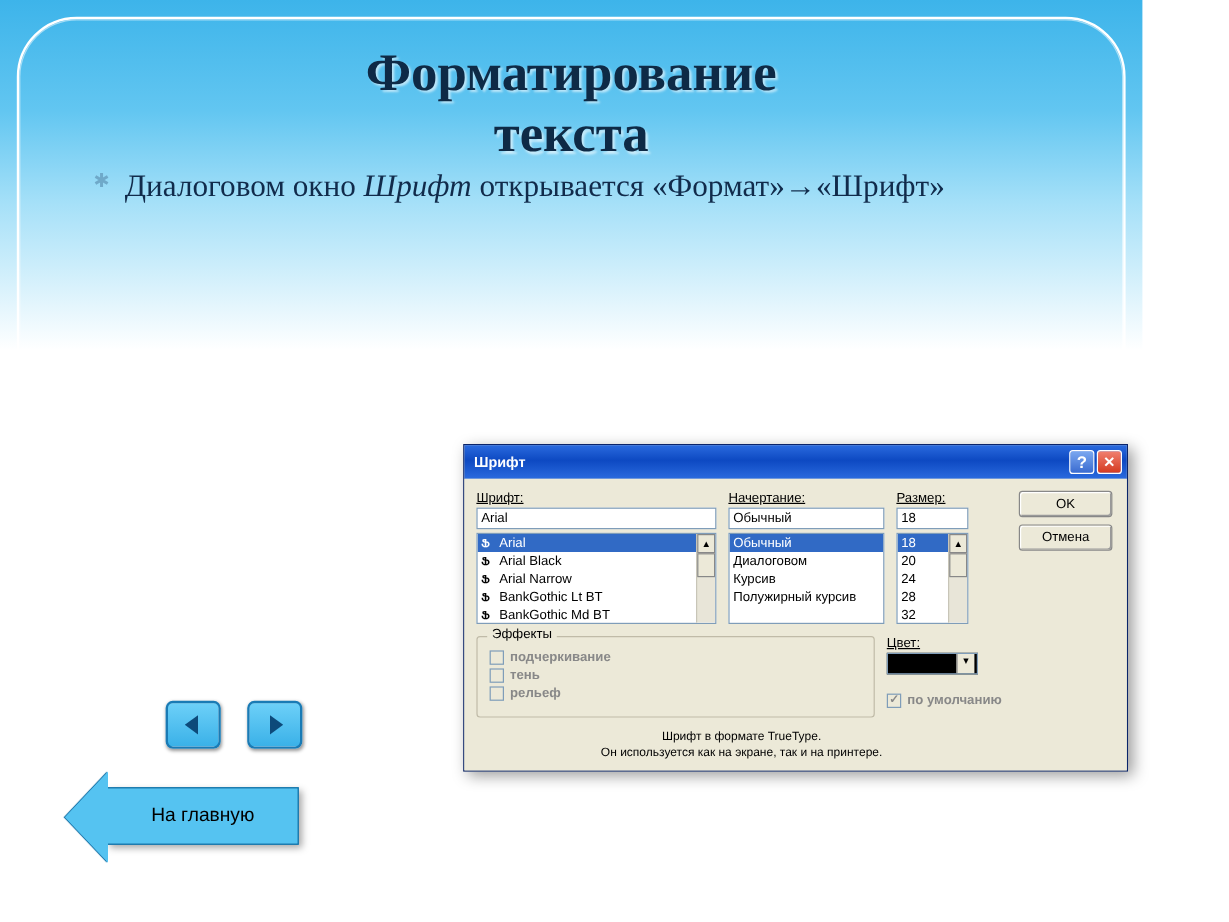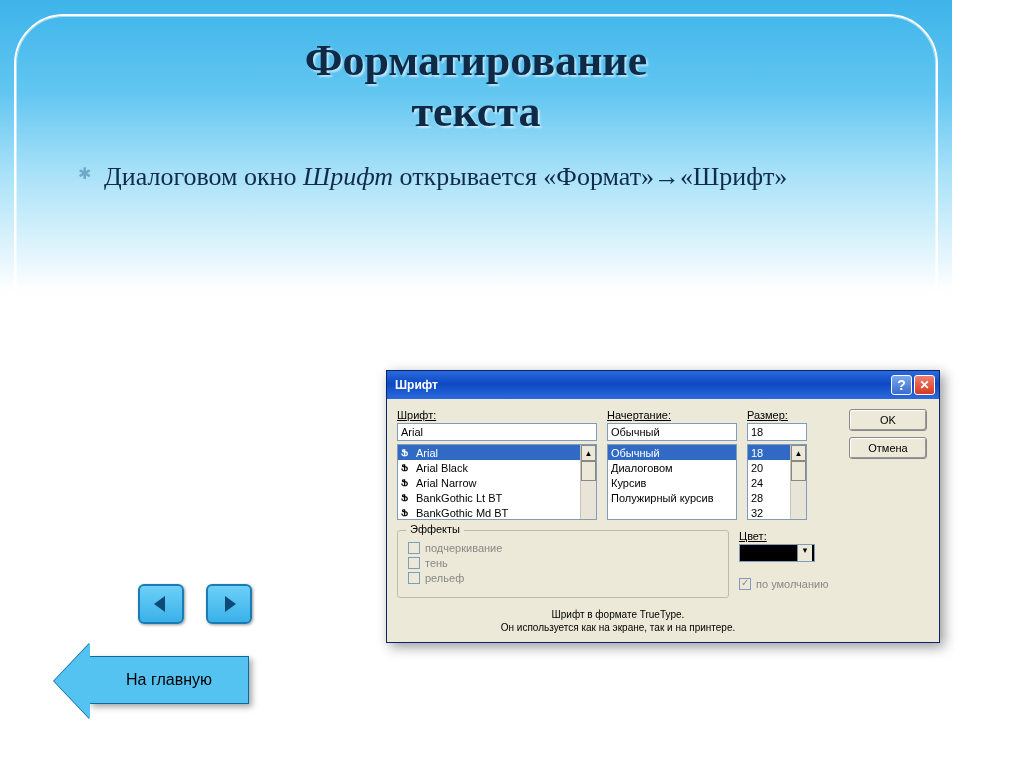--- a/index.html
+++ b/index.html
@@ -13,21 +13,21 @@
 .frame {
   width: 100%; height: 100%; border: 2px solid #fff; border-radius: 50px;
   position: relative; padding: 12px 30px;
   box-shadow: 0 0 0 1px rgba(255,255,255,0.5) inset;
 }
 .title {
   text-align: center; font-size: 44px; font-weight: bold;
   color: #0e2a46; text-shadow: 2px 2px 2px rgba(255,255,255,0.6);
   line-height: 1.15; margin-top: 8px;
 }
-.bullets { margin-top: 22px; padding-left: 58px; }
+.bullets { padding-left: 58px; }
 .bullets li {
   list-style: none; position: relative;
   color: #112b4b; font-size: 26px; line-height: 1.35;
   margin-bottom: 10px; padding-left: 0;
 }
 .bullets li::before {
   content: "✱"; position: absolute; left: -26px; top: 4px;
   color: #6fa9c9; font-size: 16px;
 }
 .bullets .italic { font-style: italic; }
@@ -115,21 +115,21 @@
 .scrollbar .arrow { height:16px; background:#ece9d8; border:1px solid #888; display:flex;align-items:center;justify-content:center;font-size:8px;}
 .scrollbar .thumb { height:20px; background:#ece9d8; border:1px solid #888; margin-top:0;}
 
 .fieldset {
   border:1px solid #c0bba8; border-radius:3px; padding:8px 10px 10px; margin-top:10px;
   position:relative;
 }
 .fieldset .legend { position:absolute; top:-8px; left:8px; background:#ece9d8; padding:0 4px; font-size:11px;}
 .fx-row { display:flex; }
 .fx-col { flex:1; }
-.chk { display:flex; align-items:center; gap:5px; margin:3px 0; color:#000;}
+.chk { display:flex; align-items:center; gap:5px; margin:3px 0; color:#000;font-weight:bold;}
 .chk.disabled { color:#888; }
 .chk-box { width:12px;height:12px;border:1px solid #7f9db9;background:#fff;}
 .chk.disabled .chk-box { background:#ece9d8; }
 .spin { display:flex; align-items:center; gap:4px; }
 .spin-input{ width:40px;height:18px;border:1px solid #7f9db9;background:#fff;padding:0 3px;display:flex;align-items:center;}
 .spin-btns{ display:flex;flex-direction:column;}
 .spin-btns div{width:14px;height:9px;background:#ece9d8;border:1px solid #888;font-size:7px;line-height:7px;text-align:center;}
 .color-swatch { width:76px; height:18px; border:1px solid #7f9db9; background:#000; position:relative;}
 .color-swatch::after{content:"▾";position:absolute;right:2px;top:0;width:14px;height:16px;background:#ece9d8;border-left:1px solid #888;text-align:center;font-size:9px;}
 

